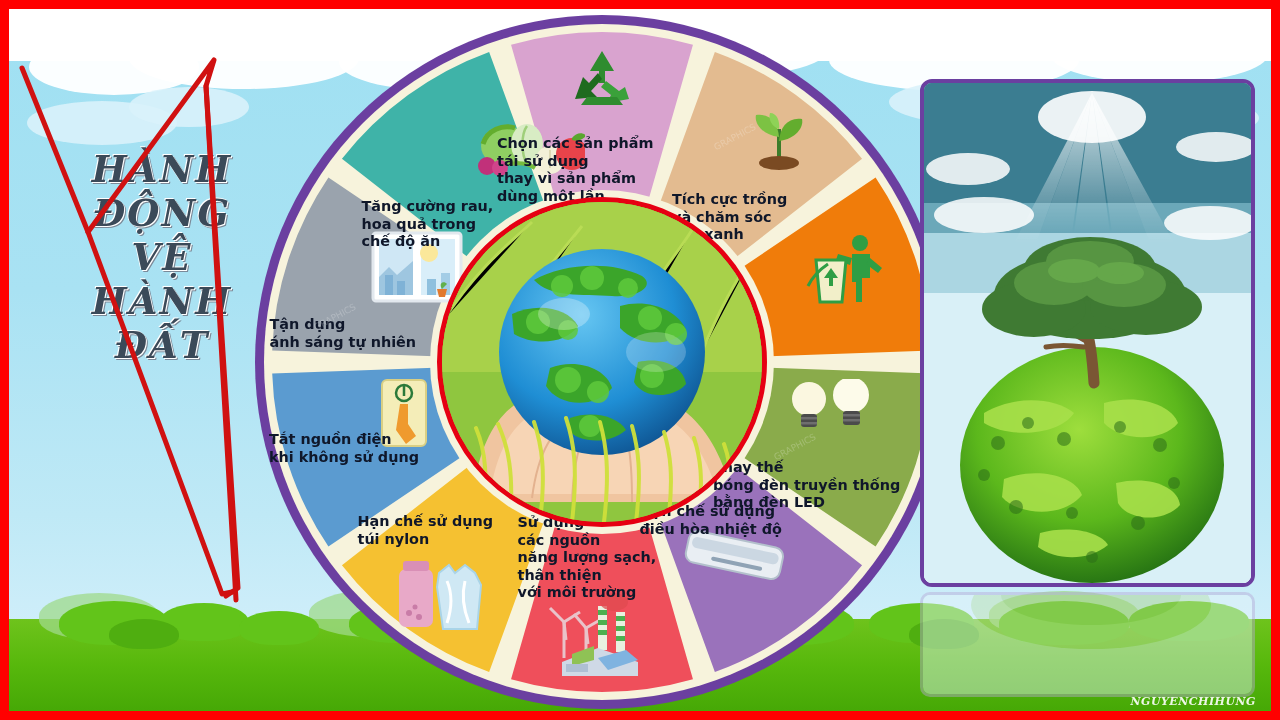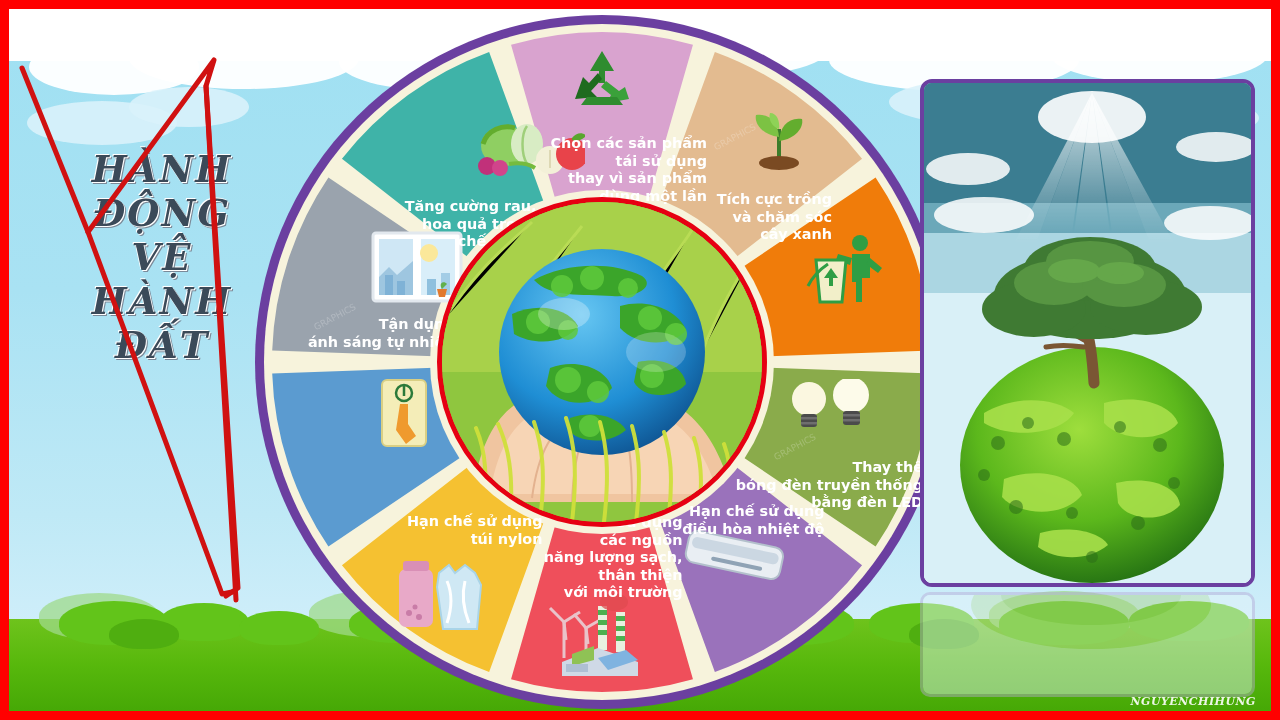--- a/index.html
+++ b/index.html
@@ -89,25 +89,25 @@
     position: absolute;
     left: 252px; top: 12px;
     width: 700px; height: 700px;
     z-index: 20;
   }
   .wheel-svg { position: absolute; left: 0; top: 0; }
 
   .seg-text {
     position: absolute;
     width: 190px;
-    text-align: right;
+    text-align: left;
     font-size: 14.4px;
     font-weight: bold;
     line-height: 1.22;
-    color: #ffffff;
+    color: #0f172a;
     transform: translate(-50%, -50%);
     pointer-events: none;
   }
 
   .seg-icon {
     position: absolute;
     transform: translate(-50%, -50%);
     pointer-events: none;
   }
 
@@ -440,20 +440,21 @@
         </g>
       </svg>
     </div>
 
     <div class="seg-text" style="left:350px; top:158px; width:210px;">Chọn các sản phẩm<br>tái sử dụng<br>thay vì sản phẩm<br>dùng một lần</div>
     <div class="seg-text" style="left:500px; top:205px; width:160px;">Tích cực trồng<br>và chăm sóc<br>cây xanh</div>
     <div class="seg-text" style="left:566px; top:473px; width:210px;">Thay thế<br>bóng đèn truyền thống<br>bằng đèn LED</div>
     <div class="seg-text" style="left:480px; top:509px; width:185px;">Hạn chế sử dụng<br>điều hòa nhiệt độ</div>
     <div class="seg-text" style="left:348px; top:546px; width:165px;">Sử dụng<br>các nguồn<br>năng lượng sạch,<br>thân thiện<br>với môi trường</div>
     <div class="seg-text" style="left:198px; top:519px; width:185px;">Hạn chế sử dụng<br>túi nylon</div>
+    <div class="seg-text" style="left:112px; top:437px; width:190px;">Tắt nguồn điện<br>khi không sử dụng</div>
     <div class="seg-text" style="left:110px; top:322px; width:185px;">Tận dụng<br>ánh sáng tự nhiên</div>
     <div class="seg-text" style="left:197px; top:212px; width:175px;">Tăng cường rau,<br>hoa quả trong<br>chế độ ăn</div>
 
     <div class="wm-faint" style="left:60px; top:300px;">GRAPHICS</div>
     <div class="wm-faint" style="left:460px; top:120px;">GRAPHICS</div>
     <div class="wm-faint" style="left:520px; top:430px;">GRAPHICS</div>
   </div>
 
   <div class="photo-panel">
     <svg width="330" height="502" viewBox="0 0 330 502">

